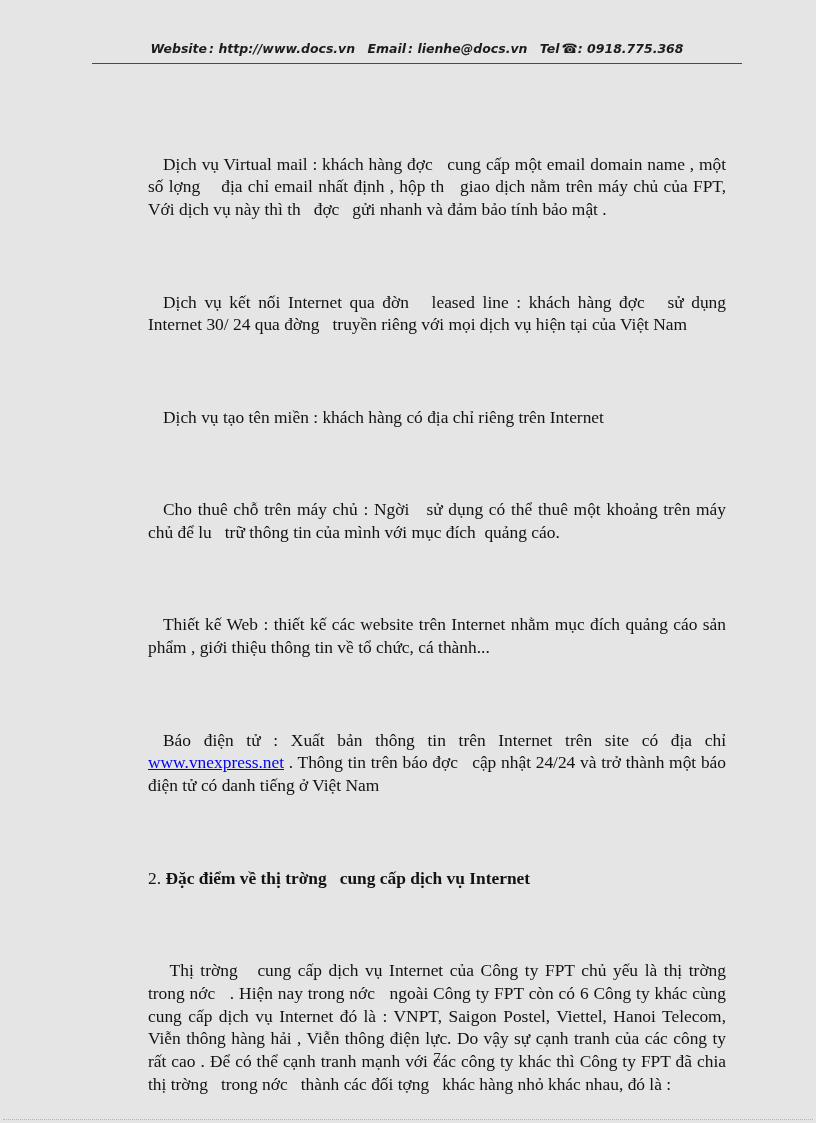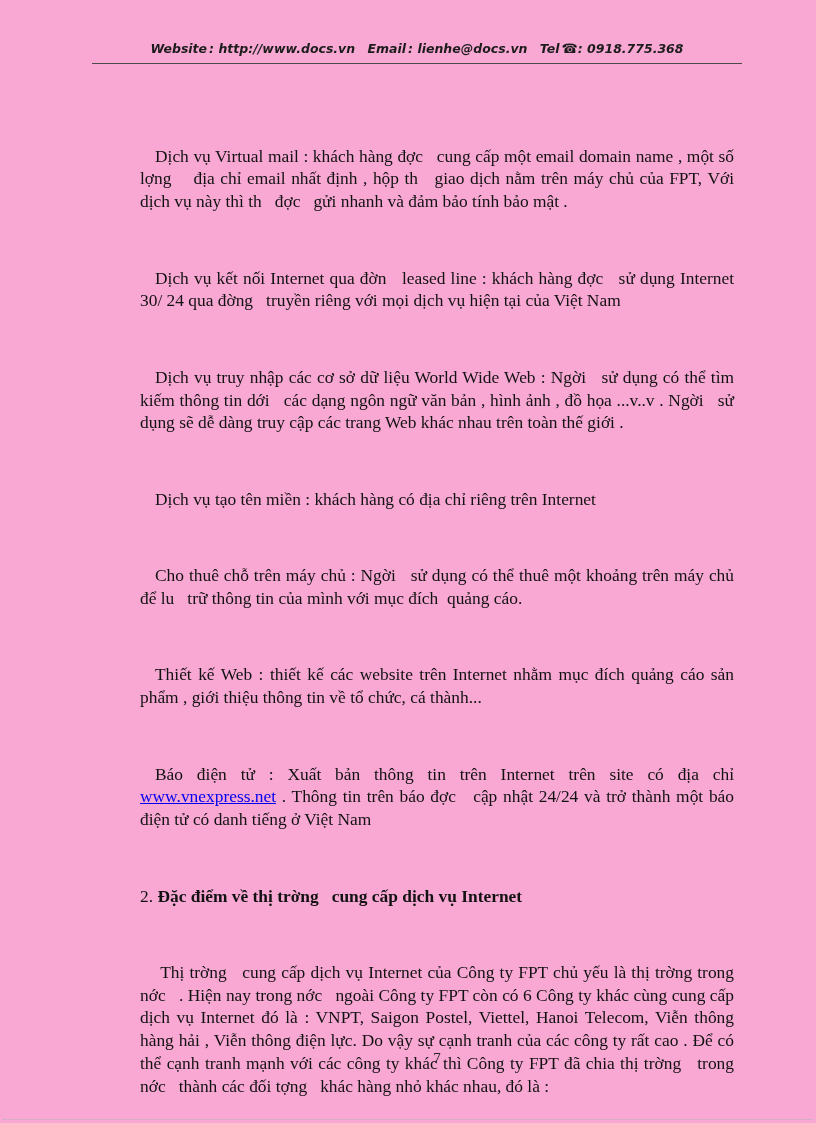--- a/index.html
+++ b/index.html
@@ -1,19 +1,19 @@
 <!DOCTYPE html>
 <html><head>
 <meta charset="utf-8">
 <style>
   html, body { margin:0; padding:0; background:#ffffff; }
   .page {
     position:relative;
     width:816px; height:1123px;
-    background:#f9a8d4;
+    background:#e5e5e5;
     overflow:hidden;
     font-family:"Liberation Serif", serif;
     color:#121212;
   }
   
   .header {
     position:absolute;
     top:41px; left:92px; width:650px;
     text-align:center;
     padding-bottom:7px;
@@ -30,21 +30,21 @@
   .phone { font-style:normal; font-size:13px; }
   
   .content {
     position:absolute;
     top:95px; left:136px; width:602px;
     font-size:17.4px;
     line-height:22.8px;
     text-align:justify;
     white-space:pre-wrap;
   }
-  .content p { margin:4px; padding:0; }
+  .content p { margin:12px; padding:0; }
   .indent { text-indent:15px; }
   .heading { font-weight:normal; }
   .heading b { font-weight:bold; }
   a.weblink {
     color:#0000ee;
   }
   
   .page-number {
     position:absolute;
     top:1050px; left:136px; width:602px;
@@ -66,21 +66,20 @@
 
   <div class="header">
     <span class="seg"><span class="lbl">Website</span><span>: http://www.docs.vn</span></span>
     <span class="seg"><span class="lbl">Email</span><span>: lienhe@docs.vn</span></span>
     <span class="seg"><span class="lbl">Tel</span><span class="phone">☎</span><span>: 0918.775.368</span></span>
   </div>
 
   <div class="content">
     <p class="indent">Dịch vụ Virtual mail : khách hàng đợc   cung cấp một email domain name , một số lợng    địa chỉ email nhất định , hộp th   giao dịch nằm trên máy chủ của FPT, Với dịch vụ này thì th   đợc   gửi nhanh và đảm bảo tính bảo mật .</p>
     <p class="indent">Dịch vụ kết nối Internet qua đờn   leased line : khách hàng đợc   sử dụng Internet 30/ 24 qua đờng   truyền riêng với mọi dịch vụ hiện tại của Việt Nam</p>
-    <p class="indent">Dịch vụ truy nhập các cơ sở dữ liệu World Wide Web : Ngời   sử dụng có thể tìm kiếm thông tin dới   các dạng ngôn ngữ văn bản , hình ảnh , đồ họa ...v..v . Ngời   sử dụng sẽ dễ dàng truy cập các trang Web khác nhau trên toàn thế giới .</p>
     <p class="indent">Dịch vụ tạo tên miền : khách hàng có địa chỉ riêng trên Internet</p>
     <p class="indent">Cho thuê chỗ trên máy chủ : Ngời   sử dụng có thể thuê một khoảng trên máy chủ để lu   trữ thông tin của mình với mục đích  quảng cáo.</p>
     <p class="indent">Thiết kế Web : thiết kế các website trên Internet nhằm mục đích quảng cáo sản phẩm , giới thiệu thông tin về tổ chức, cá thành...</p>
     <p class="indent"><span>Báo điện tử : Xuất bản thông tin trên Internet trên site có địa chỉ </span><a class="weblink" href="#">www.vnexpress.net</a><span> . Thông tin trên báo đợc   cập nhật 24/24 và trở thành một báo điện tử có danh tiếng ở Việt Nam</span></p>
     <p class="heading"><span>2. </span><b>Đặc điểm về thị trờng   cung cấp dịch vụ Internet</b></p>
     <p class="indent"> Thị trờng   cung cấp dịch vụ Internet của Công ty FPT chủ yếu là thị trờng trong nớc   . Hiện nay trong nớc   ngoài Công ty FPT còn có 6 Công ty khác cùng cung cấp dịch vụ Internet đó là : VNPT, Saigon Postel, Viettel, Hanoi Telecom, Viễn thông hàng hải , Viễn thông điện lực. Do vậy sự cạnh tranh của các công ty rất cao . Để có thể cạnh tranh mạnh với các công ty khác thì Công ty FPT đã chia thị trờng   trong nớc   thành các đối tợng   khác hàng nhỏ khác nhau, đó là :</p>
     
     
     
     

